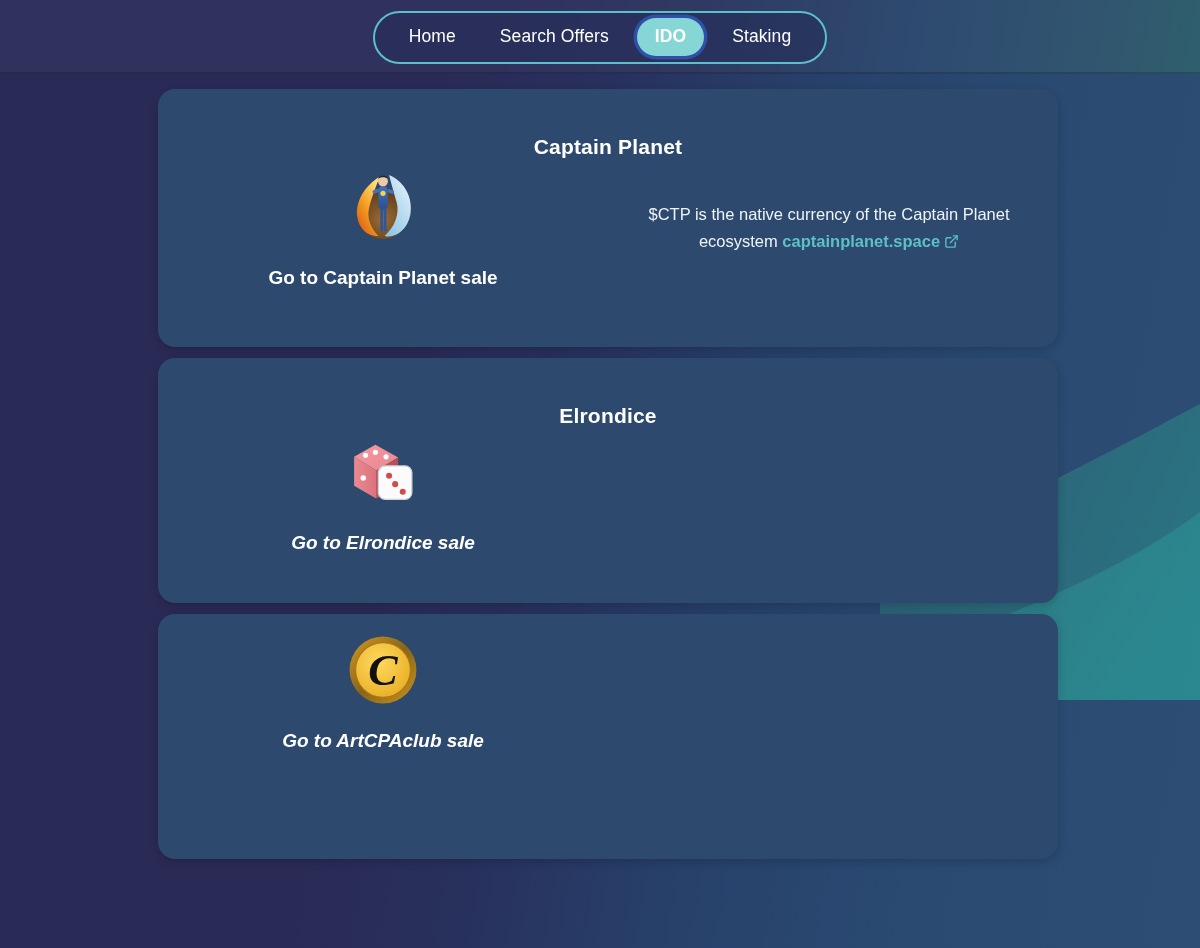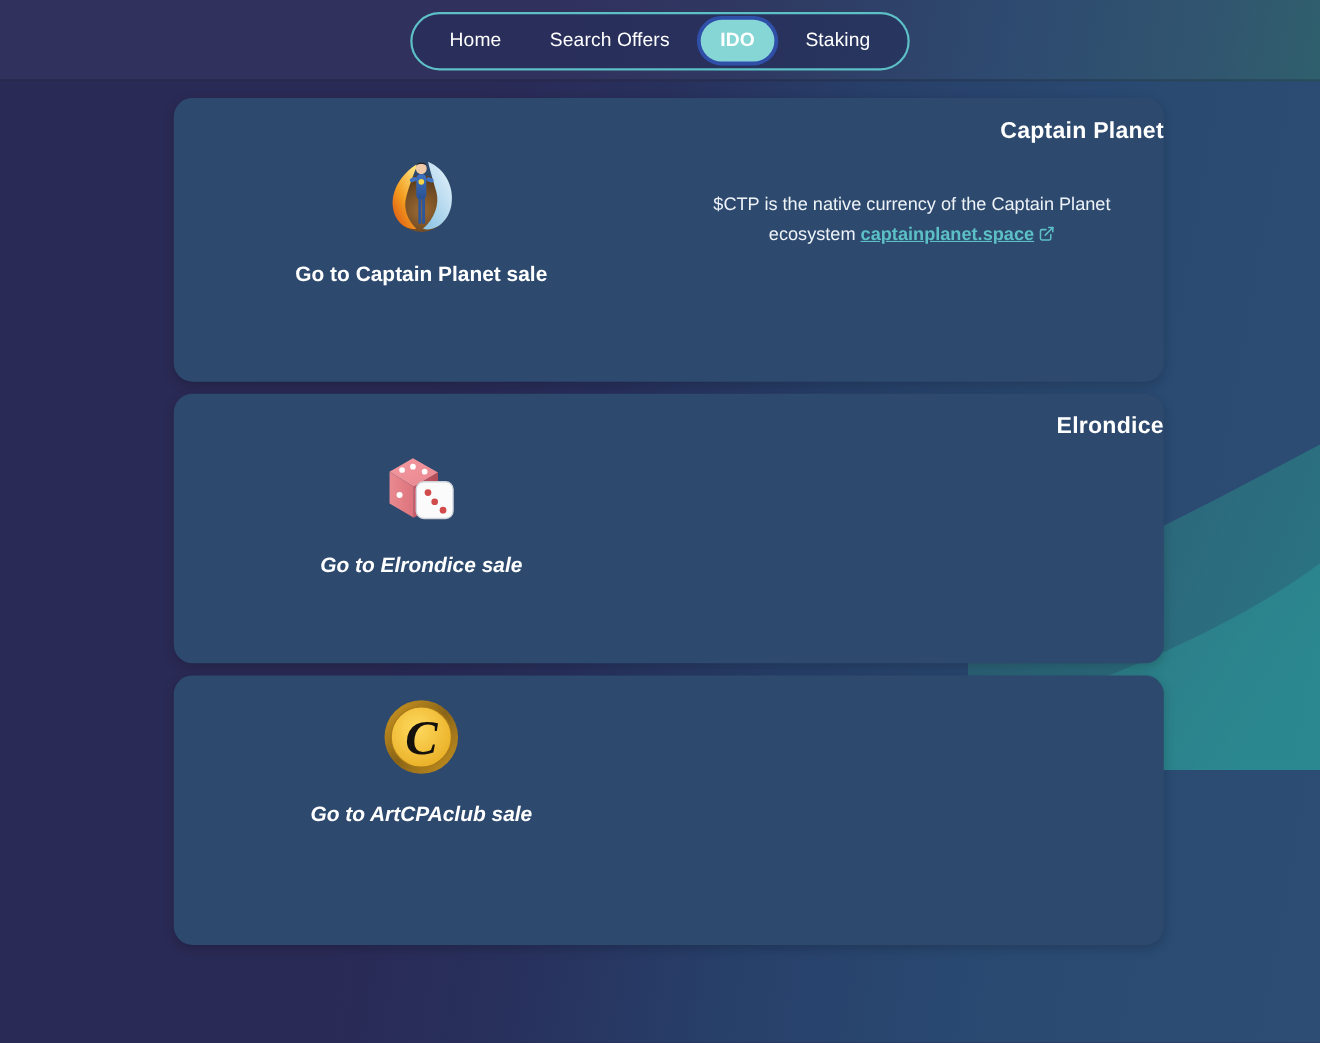--- a/index.html
+++ b/index.html
@@ -74,26 +74,27 @@
     display:flex; flex-direction:column; gap:11px;
   }
   .card {
     background:#2d496e;
     border-radius:17px;
     box-shadow:0 3px 10px rgba(0,0,0,0.18);
     padding:18px 0 22px 0;
     position:relative;
   }
   .card-title {
-    text-align:right;
+    text-align:center;
     color:#ffffff;
     font-size:21px;
     font-weight:bold;
     letter-spacing:0.2px;
     margin-bottom:6px;
+    margin-top:28px;
   }
   .card-body {
     display:flex;
     align-items:center;
   }
   .card-left {
     width:450px;
     display:flex; flex-direction:column;
     align-items:center; justify-content:center;
     padding:0 60px;
@@ -119,21 +120,20 @@
   }
   .desc {
     color:#eef3f8;
     font-size:16.5px;
     line-height:1.62;
     text-align:center;
   }
   .ext-link {
     color:#5cc0c6;
     font-weight:bold;
-    text-decoration:underline;
     cursor:pointer;
     white-space:nowrap;
   }
   .ext-icon {
     display:inline-block;
     vertical-align:-2px;
     margin-left:4px;
   }
 
   

